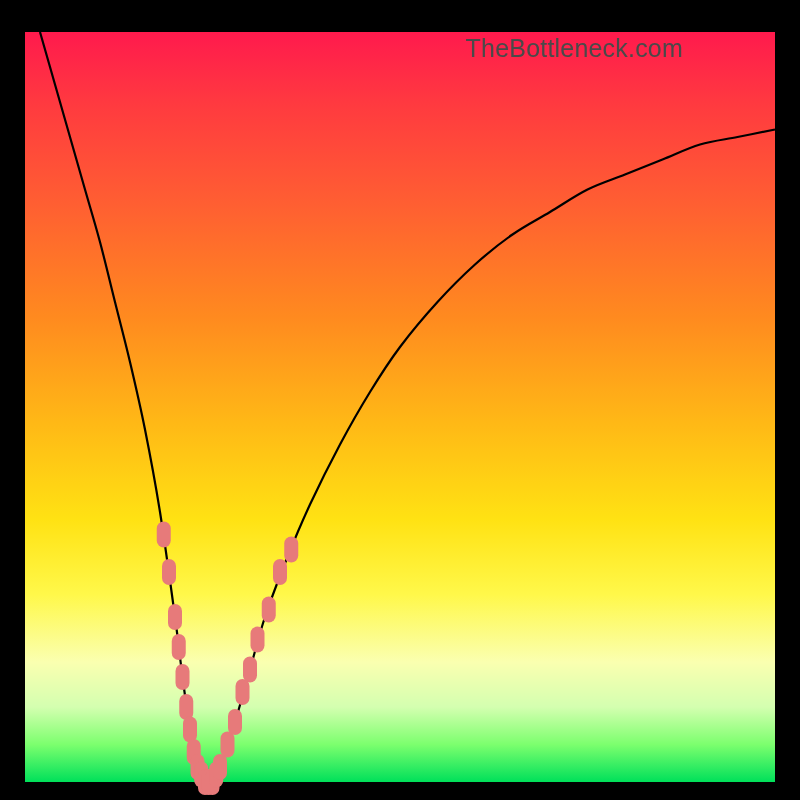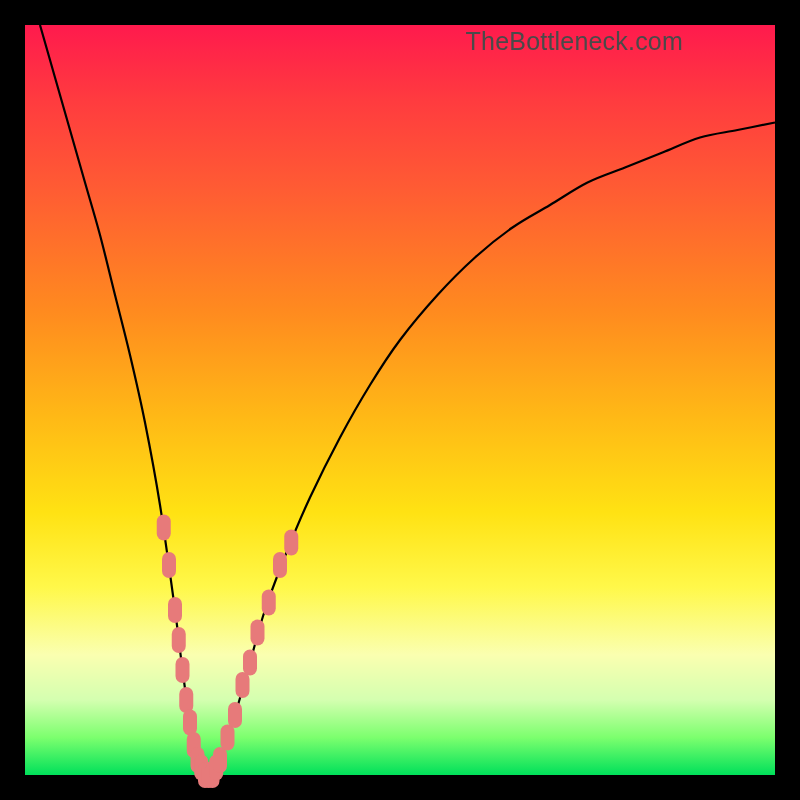--- a/index.html
+++ b/index.html
@@ -7,21 +7,21 @@
     padding: 0;
     width: 800px;
     height: 800px;
     background: #000;
     overflow: hidden;
     font-family: Arial, Helvetica, sans-serif;
   }
   .frame {
     position: absolute;
     left: 25px;
-    top: 25px;
+    top: 32px;
     width: 666px;
     height: 750px;
     background: #000;
   }
   .plot-area {
     position: absolute;
     left: 0;
     top: 0;
     width: 750px;
     height: 750px;

